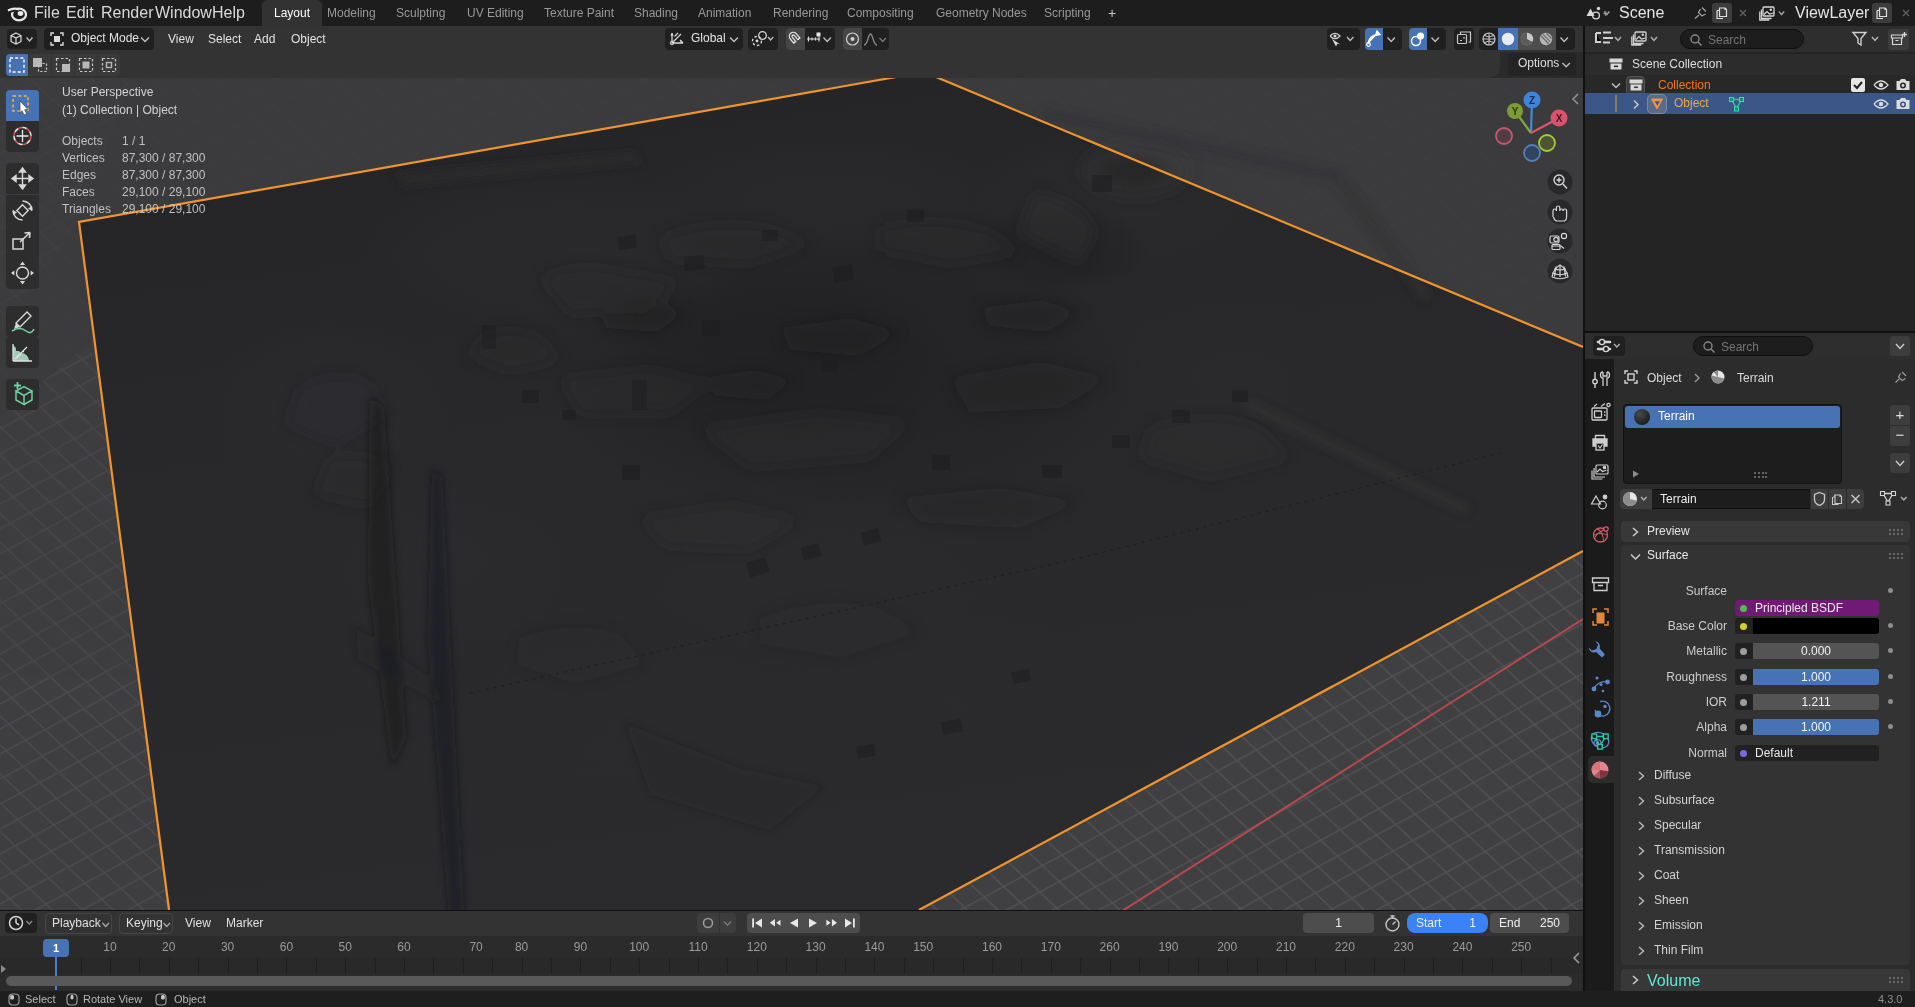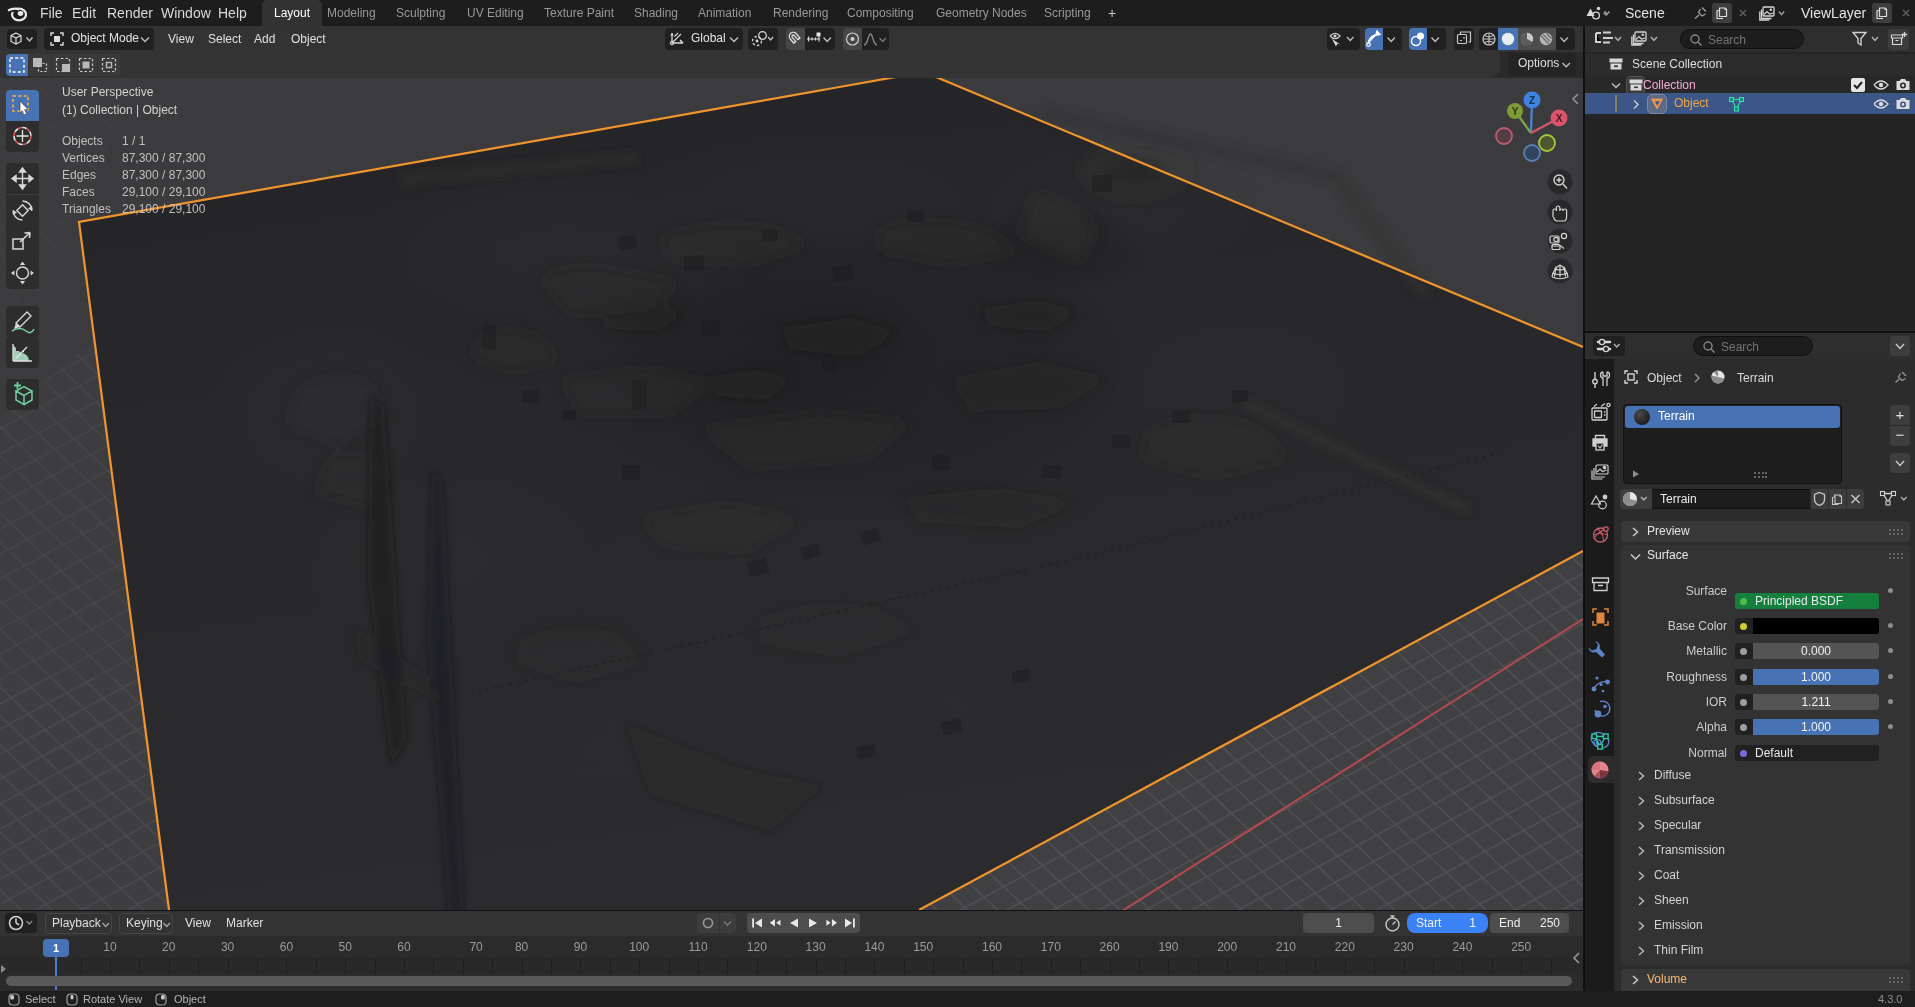--- a/index.html
+++ b/index.html
@@ -1,21 +1,21 @@
 <!DOCTYPE html>
 <html><head>
 <meta charset="utf-8">
 <style>
 * { margin:0; padding:0; box-sizing:border-box; }
 html,body { width:1915px; height:1007px; background:#101010; font-family:"Liberation Sans", sans-serif; overflow:hidden; -webkit-font-smoothing:antialiased; }
 .abs { position:absolute; }
 #root { position:absolute; top:0; left:0; width:1915px; height:1007px; }
 
 #topbar { position:absolute; top:0; left:0; width:1915px; height:26px; background:#1d1d1d; }
-.menu { position:absolute; top:0; height:26px; line-height:26px; color:#d9d9d9; font-size:14px;margin-left:6px; }
+.menu { position:absolute; top:0; height:26px; line-height:26px; color:#d9d9d9; font-size:16px; }
 .wtab { position:absolute; top:0; height:26px; line-height:27px; font-size:12px; color:#989898; }
 .wtab.active { background:#323232; color:#fdfdfd; border-radius:5px 5px 0 0; }
 
 #vphead { position:absolute; top:26px; left:0; width:1583px; height:26px; background:#333333; }
 #vptool { position:absolute; top:52px; left:0; width:1583px; height:26px; background:#2a2a2a; }
 #vptoolbg { position:absolute; top:0; left:0; width:1500px; height:26px; background:#333333; border-radius:0 0 10px 0; }
 .hmenu { position:absolute; top:0; height:26px; line-height:26px; color:#e0e0e0; font-size:12px; }
 .pill { position:absolute; background:#202020; border-radius:4px; color:#e4e4e4; font-size:12px; }
 
 #viewport { position:absolute; top:78px; left:0; width:1583px; height:832px; background:#3b3b3d; overflow:hidden; }
@@ -582,21 +582,21 @@
     <div class="abs" style="left:0;top:49px;width:330px;height:21px;background:#282828">
       <svg class="abs" style="left:25px;top:7px" width="12" height="8" viewBox="0 0 12 8">
           <path d="M2,1.5 l4,4 l4,-4" fill="none" stroke="#c0c0c0" stroke-width="1.5"></path>
         </svg>
       <div class="abs" style="left:41px;top:1px;width:19px;height:19px;background:#3c3c3c;border:1px solid #555;border-radius:4px"></div>
       <svg class="abs" style="left:43px;top:3px" width="16" height="15" viewBox="0 0 16 15">
           <path d="M1.5,1.5 h13 v4 h-13z" fill="#d8d8d8"></path>
           <path d="M2.5,6.5 h11 v6 h-11z" fill="#d8d8d8"></path>
           <rect x="6" y="8.5" width="4" height="1.6" fill="#3c3c3c"></rect>
         </svg>
-      <span class="abs" style="left:58px;top:3px;color:#f9a8d4;font-size:12px">Collection</span>
+      <span class="abs" style="left:73px;top:3px;color:#f97316;font-size:12px">Collection</span>
       <div class="abs" style="left:266px;top:3px;width:14px;height:14px;background:#e6e6e6;border-radius:2px">
         <svg width="14" height="14" viewBox="0 0 14 14">
             <path d="M3,7 l3,3 l5,-6" fill="none" stroke="#202020" stroke-width="2"></path>
           </svg>
       </div>
       <svg class="abs" style="left:288px;top:3px" width="16" height="14" viewBox="0 0 16 14">
           <path d="M1,7 q7,-8 14,0 q-7,8 -14,0" fill="none" stroke="#dcdcdc" stroke-width="1.3"></path>
           <circle cx="8" cy="7" r="2.2" fill="#dcdcdc"></circle>
         </svg>
       <svg class="abs" style="left:310px;top:2px" width="16" height="15" viewBox="0 0 16 15">
@@ -882,21 +882,21 @@
             <circle cx="14" cy="2" r="1"></circle>
             <circle cx="2" cy="6" r="1"></circle>
             <circle cx="6" cy="6" r="1"></circle>
             <circle cx="10" cy="6" r="1"></circle>
             <circle cx="14" cy="6" r="1"></circle>
           </g>
         </svg>
     </div>
     
     <div class="plabel" style="top:250px">Surface</div>
-    <div class="pfield" style="top:260px;background:#15803d">
+    <div class="pfield" style="top:267px;background:#701a75">
       <span class="dot" style="background:#53bb4b"></span>
         <span class="fval">Principled BSDF</span>
     </div>
     <div class="plabel" style="top:285px">Base Color</div>
     <div class="pfield" style="top:285px;background:#212121">
       <span class="dot" style="background:#cfcf2f"></span>
       <div class="abs" style="left:18px;top:0;width:126px;height:16px;background:#000;border-radius:0 3px 3px 0"></div>
     </div>
     <div class="plabel" style="top:310px">Metallic</div>
     <div class="pfield" style="top:310px;background:#212121">
@@ -975,21 +975,21 @@
         <svg width="9" height="10" viewBox="0 0 9 10">
           <path d="M2,1 l4.5,4 l-4.5,4" fill="none" stroke="#bbb" stroke-width="1.4"></path>
         </svg>
         <span>Thin Film</span>
       </div>
     
     <div class="abs" style="left:36px;top:636px;width:289px;height:22px;background:#383838;border-radius:4px 4px 0 0">
       <svg class="abs" style="left:10px;top:6px" width="9" height="10" viewBox="0 0 9 10">
           <path d="M2,1 l4.5,4 l-4.5,4" fill="none" stroke="#ccc" stroke-width="1.5"></path>
         </svg>
-      <span class="abs" style="left:26px;top:3px;color:#fdba74;font-size:12px">Volume</span>
+      <span class="abs" style="left:26px;top:3px;color:#5eead4;font-size:16px">Volume</span>
       <svg class="abs" style="left:267px;top:7px" width="16" height="8" viewBox="0 0 16 8">
           <g fill="#777">
             <circle cx="2" cy="2" r="1"></circle>
             <circle cx="6" cy="2" r="1"></circle>
             <circle cx="10" cy="2" r="1"></circle>
             <circle cx="14" cy="2" r="1"></circle>
             <circle cx="2" cy="6" r="1"></circle>
             <circle cx="6" cy="6" r="1"></circle>
             <circle cx="10" cy="6" r="1"></circle>
             <circle cx="14" cy="6" r="1"></circle>

